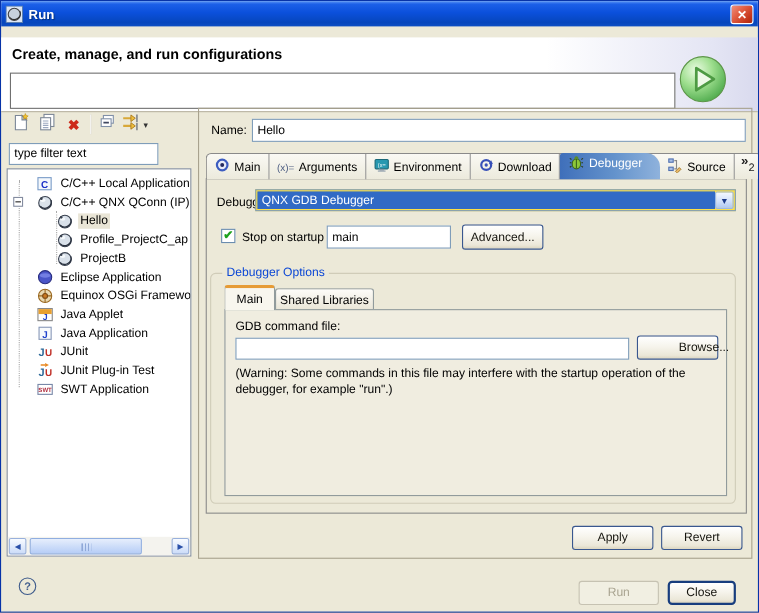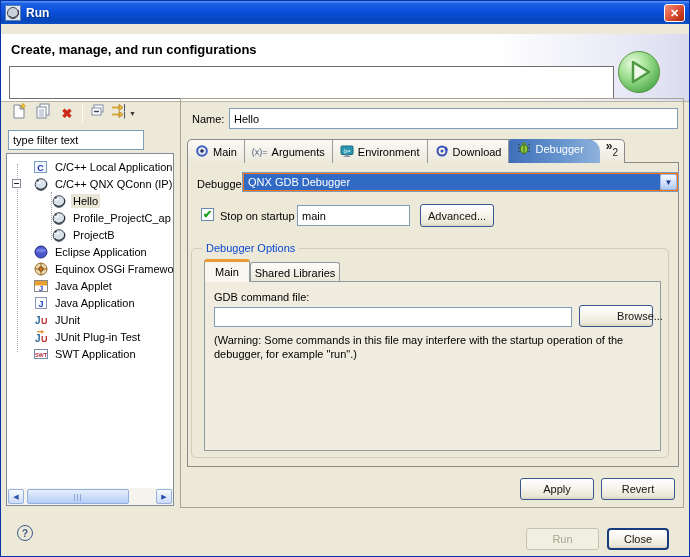--- a/index.html
+++ b/index.html
@@ -82,22 +82,22 @@
   .tab.active { background:linear-gradient(90deg,#3f6fba 0%,#6493cc 55%,#8fb2dc 100%); color:#fff;
     border-radius:3px 13px 0 0; margin-top:-1px; padding:0 16px 4px 8px; border-right:none; }
   .arg-glyph { font-size:9px; color:#4a5a80; }
   .tab-overflow { display:flex; align-items:flex-start; padding:1px 6px 0 6px; }
   .ovf-chevron { font-size:12px; font-weight:bold; color:#222; line-height:10px; }
   .ovf-count { font-size:10px; color:#222; margin-top:6px; }
 
   .content-box { position:absolute; left:186px; top:161px; width:492px; height:305px; border:1px solid #8a8a8a; }
 
   .debugger-label { left:196px; top:177px; }
-  .combo { position:absolute; left:241px; top:171px; width:437px; height:20px;
-    border:1px solid #7f9db9; background:#f97316; }
+  .combo { position:absolute; left:231px; top:171px; width:437px; height:20px;
+    border:1px solid #7f9db9; background:#fde047; }
   .combo-sel { position:absolute; left:1px; top:1px; right:18px; bottom:1px;
     background:#316ac5; color:#fff; font-size:11px; line-height:16px; padding-left:4px; }
   .combo-btn { position:absolute; right:1px; top:1px; bottom:1px; width:17px;
     border:1px solid #9ab8e8; border-radius:2px; color:#1c3a88; font-size:8px;
     background:linear-gradient(180deg,#f4f8fe 0%,#cfdffa 60%,#b0c8f0 100%);
     display:flex; align-items:center; justify-content:center; }
 
   .checkbox { position:absolute; left:200px; top:207px; width:13px; height:13px;
     border:1px solid #6a8cae; background:#fff; color:#1da11d; font-size:11px; font-weight:bold;
     display:flex; align-items:center; justify-content:center; line-height:1; }
@@ -421,20 +421,31 @@
       <span>
         <svg width="14" height="14">
             <path d="M2.5 4 L1 3 M2.5 7 H1 M2.5 10 L1 11 M11.5 4 L13 3 M11.5 7 H13 M11.5 10 L13 11" stroke="#2a3a1a" stroke-width="1"></path>
             <ellipse cx="7" cy="8" rx="3.8" ry="4.5" fill="#8cc838" stroke="#3c661c"></ellipse>
             <circle cx="7" cy="2.8" r="1.8" fill="#5a8c2c"></circle>
             <path d="M7 3.5 V12" stroke="#3c661c"></path>
           </svg>
       </span>
         <span>Debugger</span>
     </div>
+    <div class="tab">
+      <span>
+        <svg width="14" height="14">
+            <rect x="1" y="1.5" width="4" height="3" fill="#a8c0e8" stroke="#5070b0"></rect>
+            <rect x="1" y="9" width="4" height="3" fill="#a8c0e8" stroke="#5070b0"></rect>
+            <path d="M6 3 h2 v7.5 h-2" fill="none" stroke="#888"></path>
+            <path d="M7 12.8 l3.5-3.5 1.6 1.6 -3.5 3.5 z" fill="#e8b868" stroke="#a07828" stroke-width="0.8"></path>
+          </svg>
+      </span>
+        <span>Source</span>
+    </div>
     <div class="tab-overflow">
       <span class="ovf-chevron">»</span>
       <span class="ovf-count">2</span>
     </div>
   </div>
 
   <div class="content-box"></div>
 
   <div class="lbl debugger-label">Debugger:</div>
   <div class="combo">

